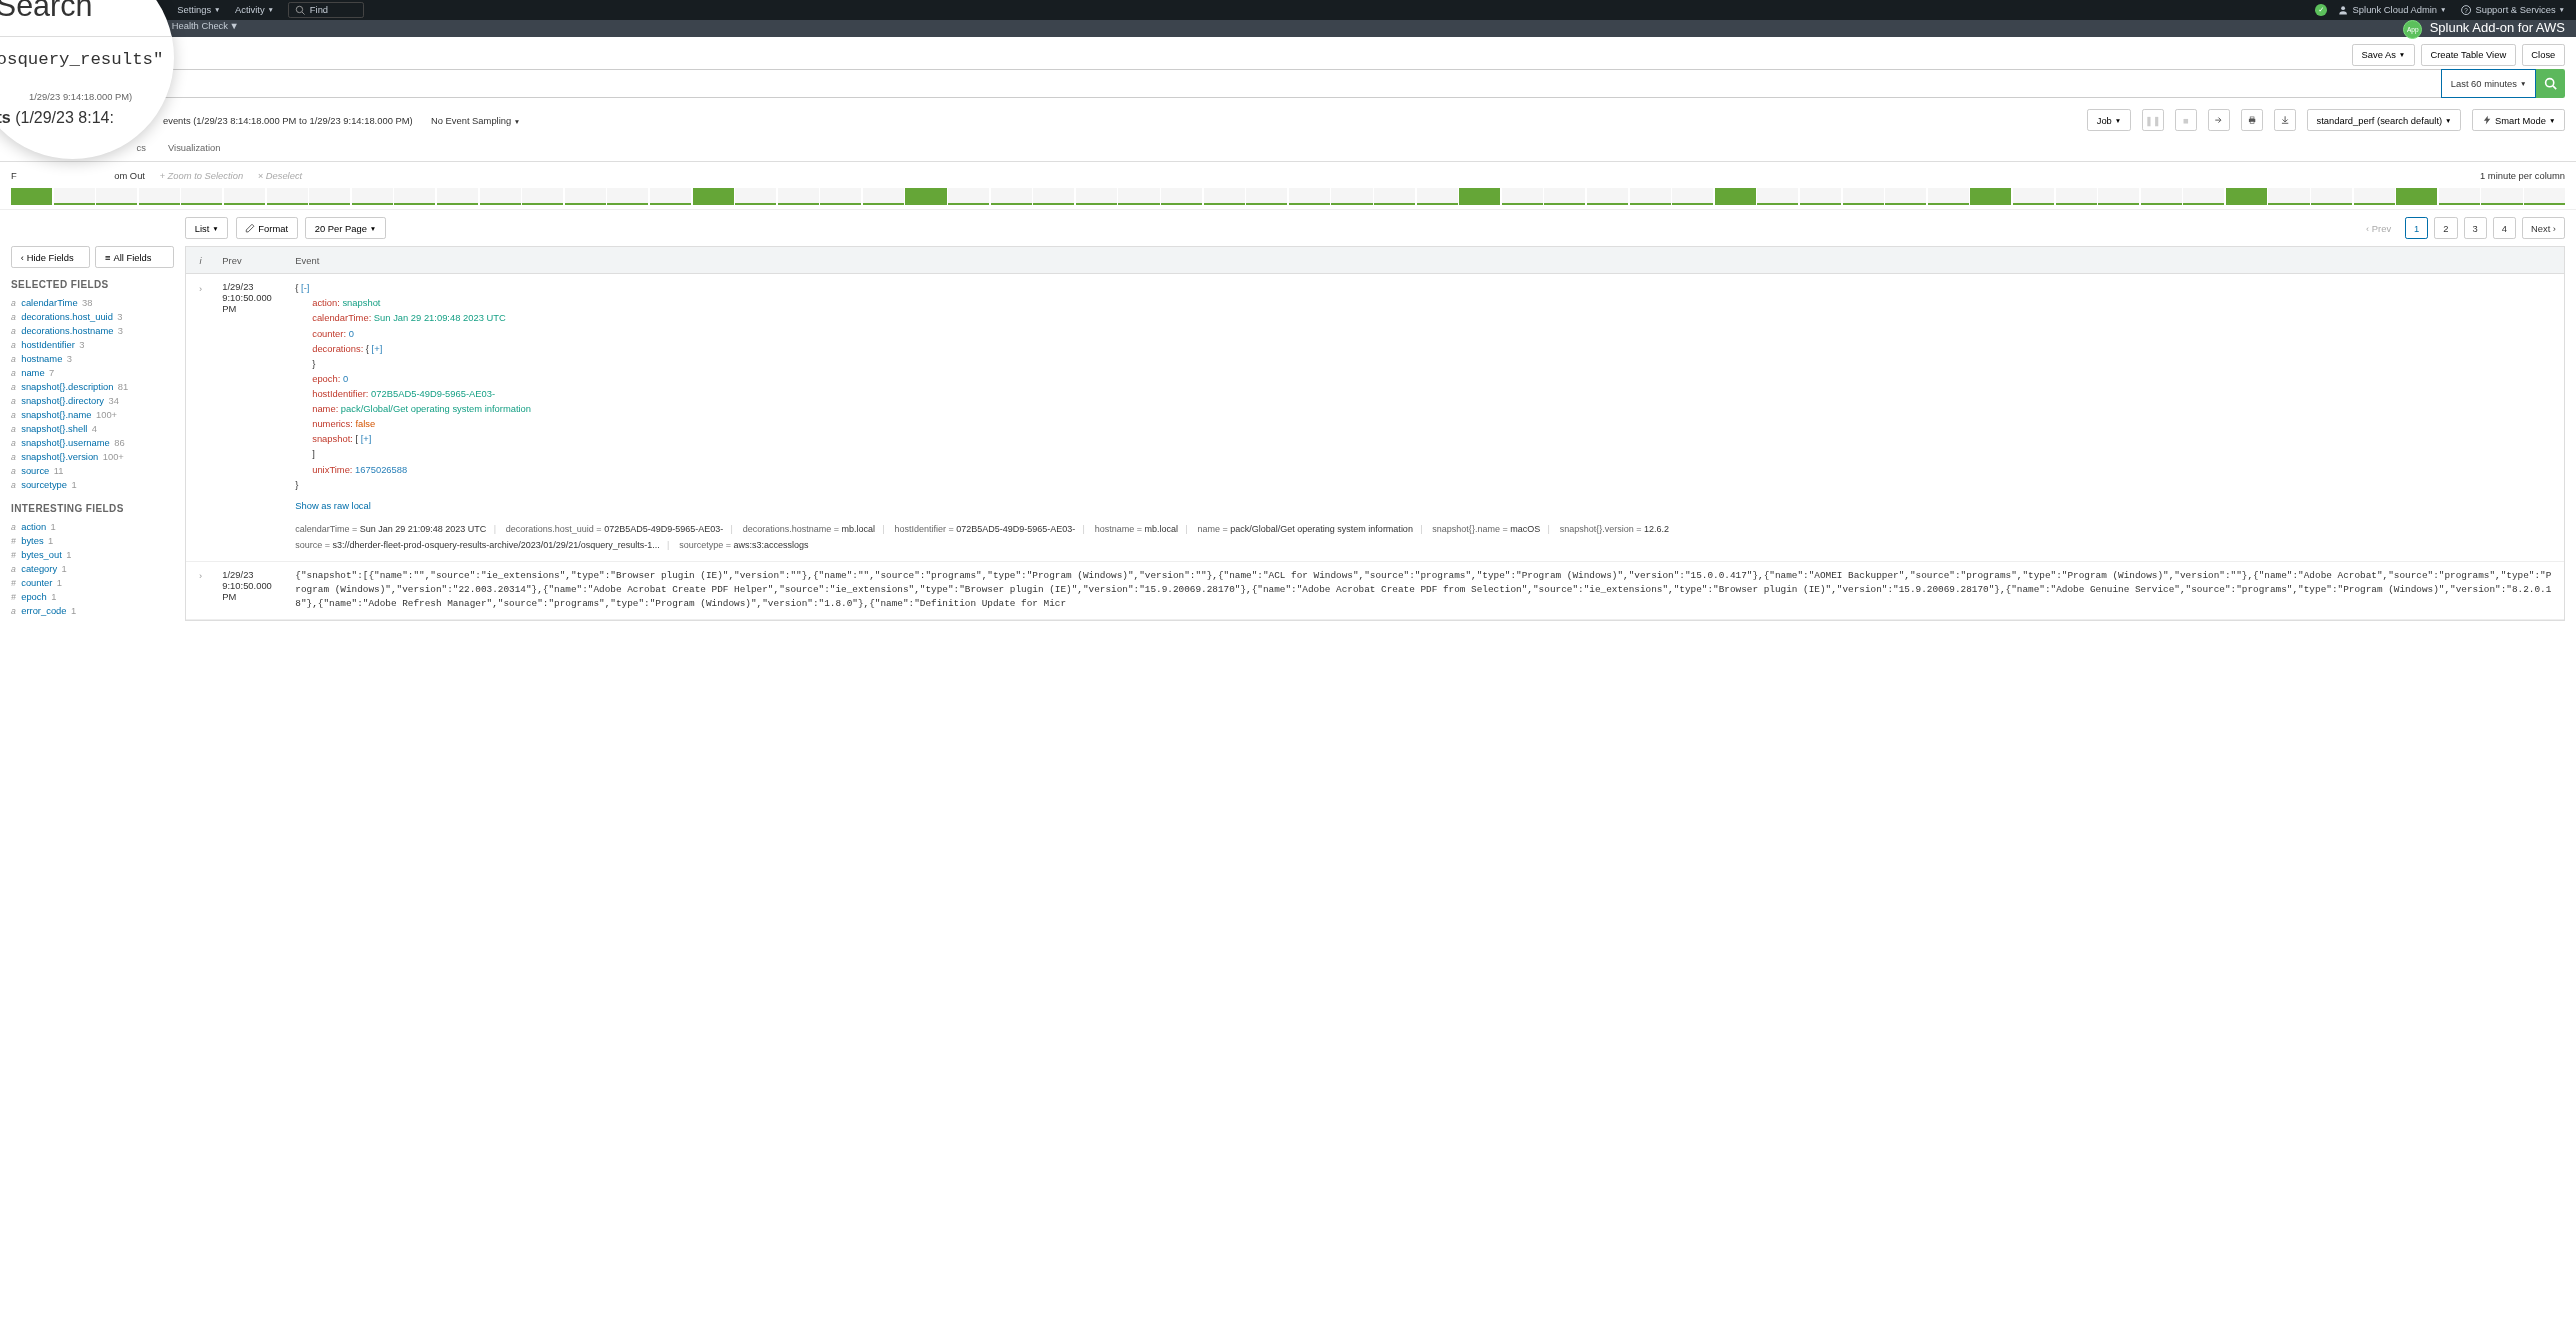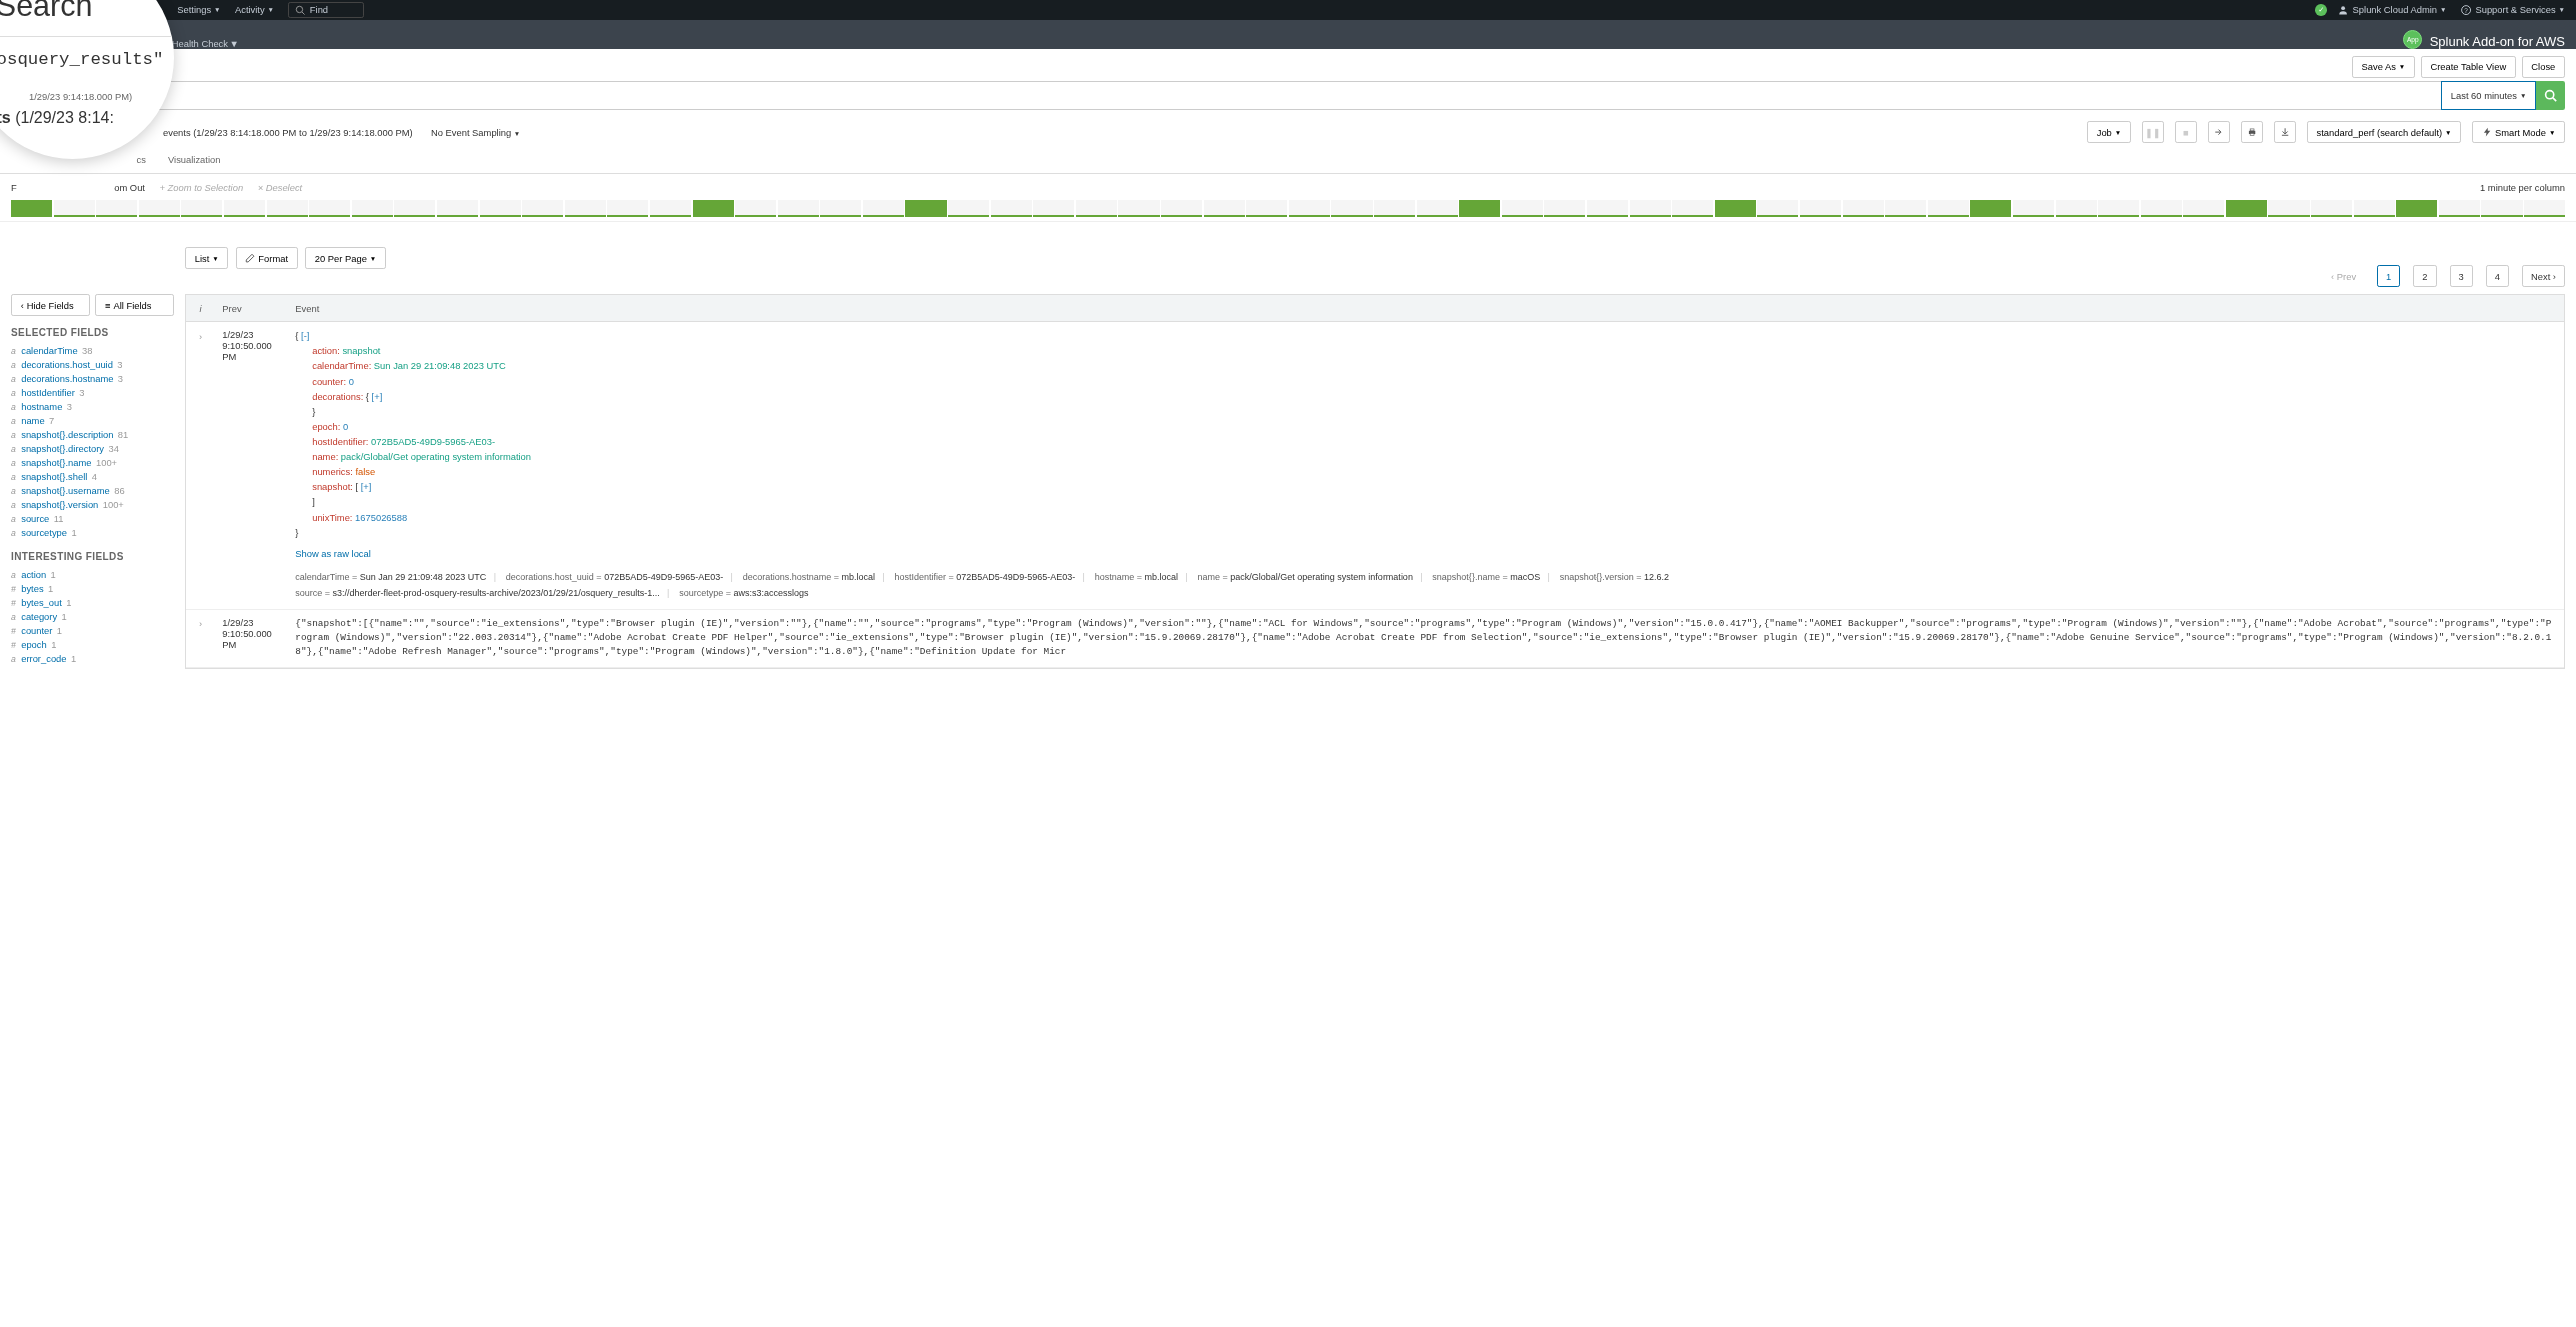--- a/index.html
+++ b/index.html
@@ -9,21 +9,21 @@
 .topnav { background: #171d21; height: 19.6px; display: flex; align-items: center; padding: 0 11px; color: #c3cbd4; font-size: 9.4px; }
 .topnav .logo { color: #fff; font-weight: bold; margin-right: 14.5px; font-size: 11px; }
 .topnav .nav-item { margin-right: 14.5px; display: flex; align-items: center; cursor: pointer; }
 .topnav .caret { margin-left: 2.9px; font-size: 6.5px; }
 .topnav .badge { background: #006eaa; color: #fff; border-radius: 50%; width: 11.6px; height: 11.6px; display: inline-flex; align-items: center; justify-content: center; font-size: 8px; margin-right: 4.4px; }
 .topnav .find-box { border: 0.7px solid #444; border-radius: 2.2px; padding: 1.5px 5.8px; display: flex; align-items: center; width: 76px; }
 .topnav .spacer { flex: 1; }
 .topnav .check { width: 11.6px; height: 11.6px; background: #5cc05c; border-radius: 50%; display: flex; align-items: center; justify-content: center; color: #fff; font-size: 7.3px; margin-right: 11px; }
 
 
-.subnav { background: #3c444d; height: 29px; display: flex; align-items: flex-end; padding: 0 11px; color: #c3cbd4; }
+.subnav { background: #3c444d; height: 17px; display: flex; align-items: flex-start; padding: 0 11px; color: #c3cbd4; }
 .subnav .nav-item { margin-right: 22px; cursor: pointer; }
 .subnav .spacer { flex: 1; }
 .subnav .app-badge { width: 19px; height: 19px; background: #5cc05c; border-radius: 50%; display: flex; align-items: center; justify-content: center; color: #fff; font-size: 6.5px; margin-right: 7.3px; border: 1.5px solid #7de07d; }
 .subnav .app-label { color: #fff; font-size: 13px; }
 
 
 .actions-row { display: flex; justify-content: flex-end; padding: 7.3px 11px 3.6px; gap: 5.8px; }
 .btn { border: 0.7px solid #ccc; background: #fff; padding: 4.4px 8.7px; border-radius: 2.2px; font-size: 9.4px; cursor: pointer; display: inline-flex; align-items: center; gap: 2.9px; }
 
 
@@ -47,21 +47,21 @@
 .timeline-controls .spacer { flex: 1; }
 
 
 .timeline-chart { display: flex; align-items: flex-end; height: 22px; padding: 0 11px 3.6px; border-bottom: 0.7px solid #eee; gap: 1.5px; }
 .timeline-col { flex: 1; background: #f5f5f5; height: 100%; position: relative; }
 .timeline-bar { background: #65a637; width: 100%; position: absolute; bottom: 0; }
 
 
 .results-controls { display: flex; align-items: center; padding: 7.3px 11px 7.3px 185px; gap: 7.3px; }
 .results-controls .spacer { flex: 1; }
-.pager { display: flex; gap: 13px; align-items: center; margin-top: 36px; }
+.pager { display: flex; gap: 6px; align-items: center; }
 .page-btn { border: 0.7px solid #ccc; padding: 4.4px 8px; border-radius: 2.2px; cursor: pointer; font-size: 9.4px; }
 .page-btn.active { border-color: #006eaa; color: #006eaa; }
 .page-btn.disabled { color: #aaa; border-color: #eee; }
 
 
 .main-area { display: flex; padding: 0 11px; }
 
 
 .fields-sidebar { width: 174px; flex-shrink: 0; padding-right: 11px; font-size: 9.4px; }
 .fields-header { display: flex; gap: 5.8px; margin-bottom: 11px; }

